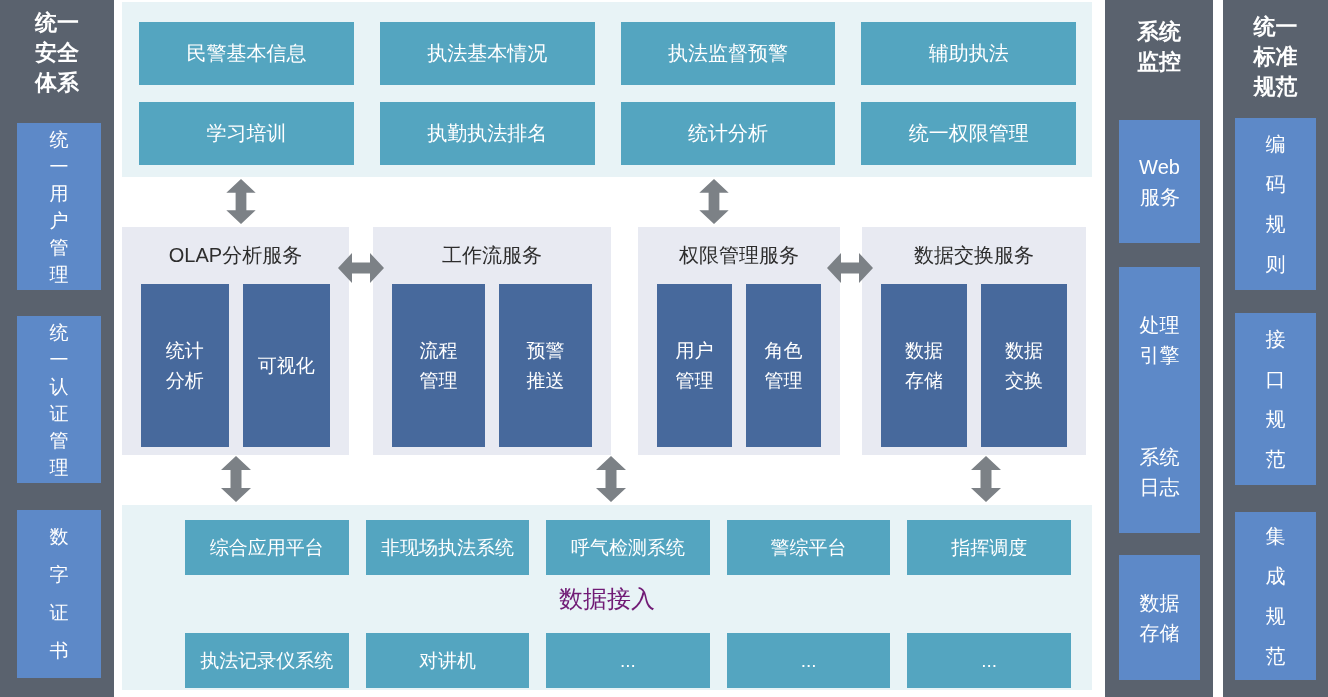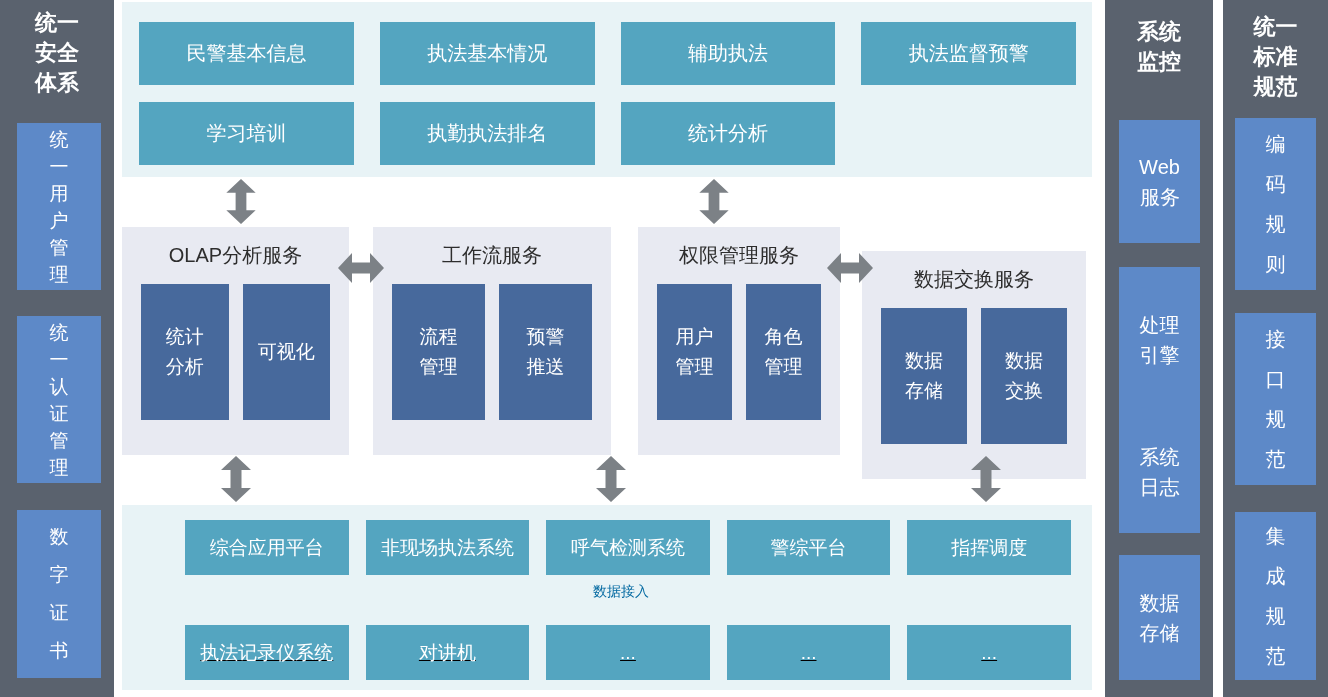--- a/index.html
+++ b/index.html
@@ -28,29 +28,29 @@
   
   .main{position:absolute;left:122px;top:0;width:970px;height:697px;}
 
   .top-section{position:absolute;left:0;top:2px;width:970px;height:175px;background:#e8f3f6;
                display:grid;grid-template-columns:repeat(4,1fr);gap:17px 26px;padding:20px 16px 0 17px;
                grid-auto-rows:63px;align-items:stretch;}
   .tbtn{background:#54a5c0;color:#ffffff;font-size:20px;display:flex;align-items:center;justify-content:center;}
 
   .panel{position:absolute;top:227px;height:228px;background:#e8eaf2;padding:0 19px;}
   .panel-title{height:57px;display:flex;align-items:center;justify-content:center;color:#2d2d2d;font-size:20px;}
-  .panel-boxes{display:flex;gap:14px;height:136px;}
+  .panel-boxes{display:flex;gap:14px;height:163px;}
   .pbox{flex:1;background:#47699c;color:#ffffff;font-size:19px;line-height:30px;display:flex;
         align-items:center;justify-content:center;text-align:center;white-space:pre-line;}
 
   .bottom-section{position:absolute;left:0;top:505px;width:970px;height:185px;background:#e8f3f6;}
   .brow{position:absolute;left:21px;right:21px;display:flex;gap:17px;height:55px;padding-left:42px;}
-  .brow1{top:15px;} .brow2{top:120px;text-decoration:underline;}
+  .brow1{top:15px;} .brow2{top:128px;}
   .bbtn{flex:1;background:#54a5c0;color:#ffffff;font-size:19px;display:flex;align-items:center;justify-content:center;}
-  .access-label{position:absolute;left:14px;top:78px;width:100%;text-align:center;color:#0369a1;font-size:14px;}
+  .access-label{position:absolute;left:0;top:78px;width:100%;text-align:center;color:#701a75;font-size:24px;}
 
   .arrow{position:absolute;}
   .arrow svg{display:block;}
 </style>
 </head>
 <body>
 
 <div class="canvas">
 
   <aside class="sidecol left-sb">
@@ -73,25 +73,26 @@
 字
 证
 书</div>
   </aside>
 
   <div class="main">
 
     <section class="top-section">
       <div class="tbtn">民警基本信息</div>
       <div class="tbtn">执法基本情况</div>
+      <div class="tbtn">执法监督预警</div>
       <div class="tbtn">辅助执法</div>
-      <div class="tbtn">执法监督预警</div>
       <div class="tbtn">学习培训</div>
       <div class="tbtn">执勤执法排名</div>
       <div class="tbtn">统计分析</div>
+      <div class="tbtn">统一权限管理</div>
     </section>
 
     <div class="arrow" style="left:104px;top:179px;">
       <svg width="30" height="45" viewBox="0 0 30 46">
           <polygon fill="#7c8186" points="15,0 30,14 20.5,14 20.5,32 30,32 15,46 0,32 9.5,32 9.5,14 0,14"></polygon>
         </svg>
     </div>
     <div class="arrow" style="left:577px;top:179px;">
       <svg width="30" height="45" viewBox="0 0 30 46">
           <polygon fill="#7c8186" points="15,0 30,14 20.5,14 20.5,32 30,32 15,46 0,32 9.5,32 9.5,14 0,14"></polygon>
@@ -117,21 +118,21 @@
     </section>
     <section class="panel" style="left:516px;width:202px;">
       <div class="panel-title">权限管理服务</div>
       <div class="panel-boxes">
         <div class="pbox">用户
 管理</div>
         <div class="pbox">角色
 管理</div>
       </div>
     </section>
-    <section class="panel" style="left:740px;width:224px;margin-top:24px;">
+    <section class="panel" style="left:740px;width:224px;">
       <div class="panel-title">数据交换服务</div>
       <div class="panel-boxes">
         <div class="pbox">数据
 存储</div>
         <div class="pbox">数据
 交换</div>
       </div>
     </section>
 
     <div class="arrow" style="left:216px;top:253px;">

